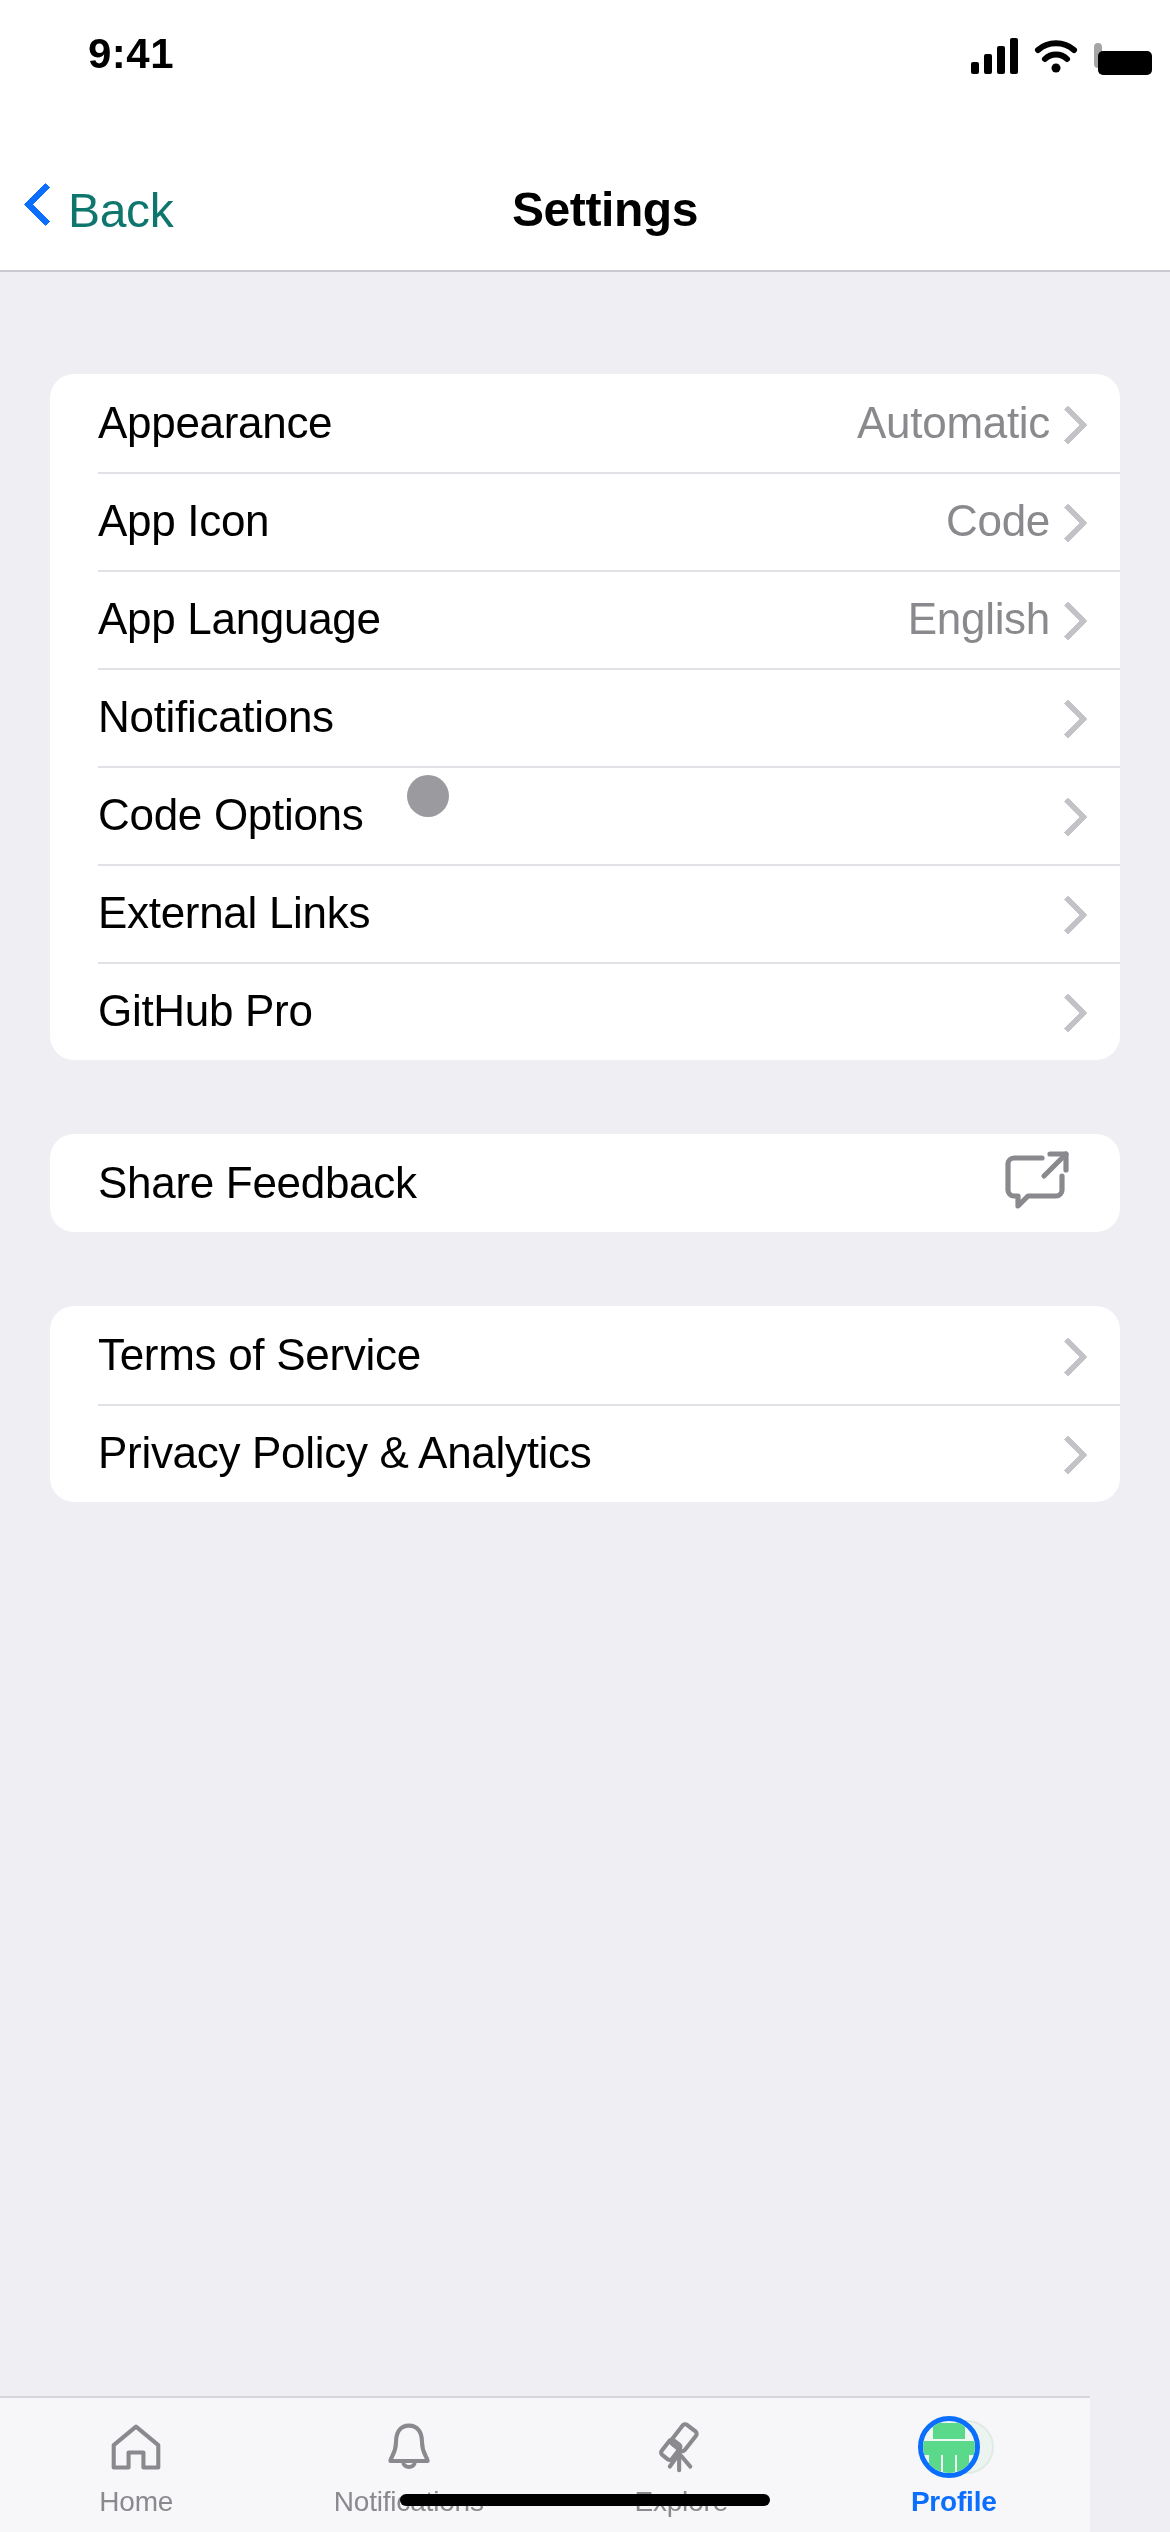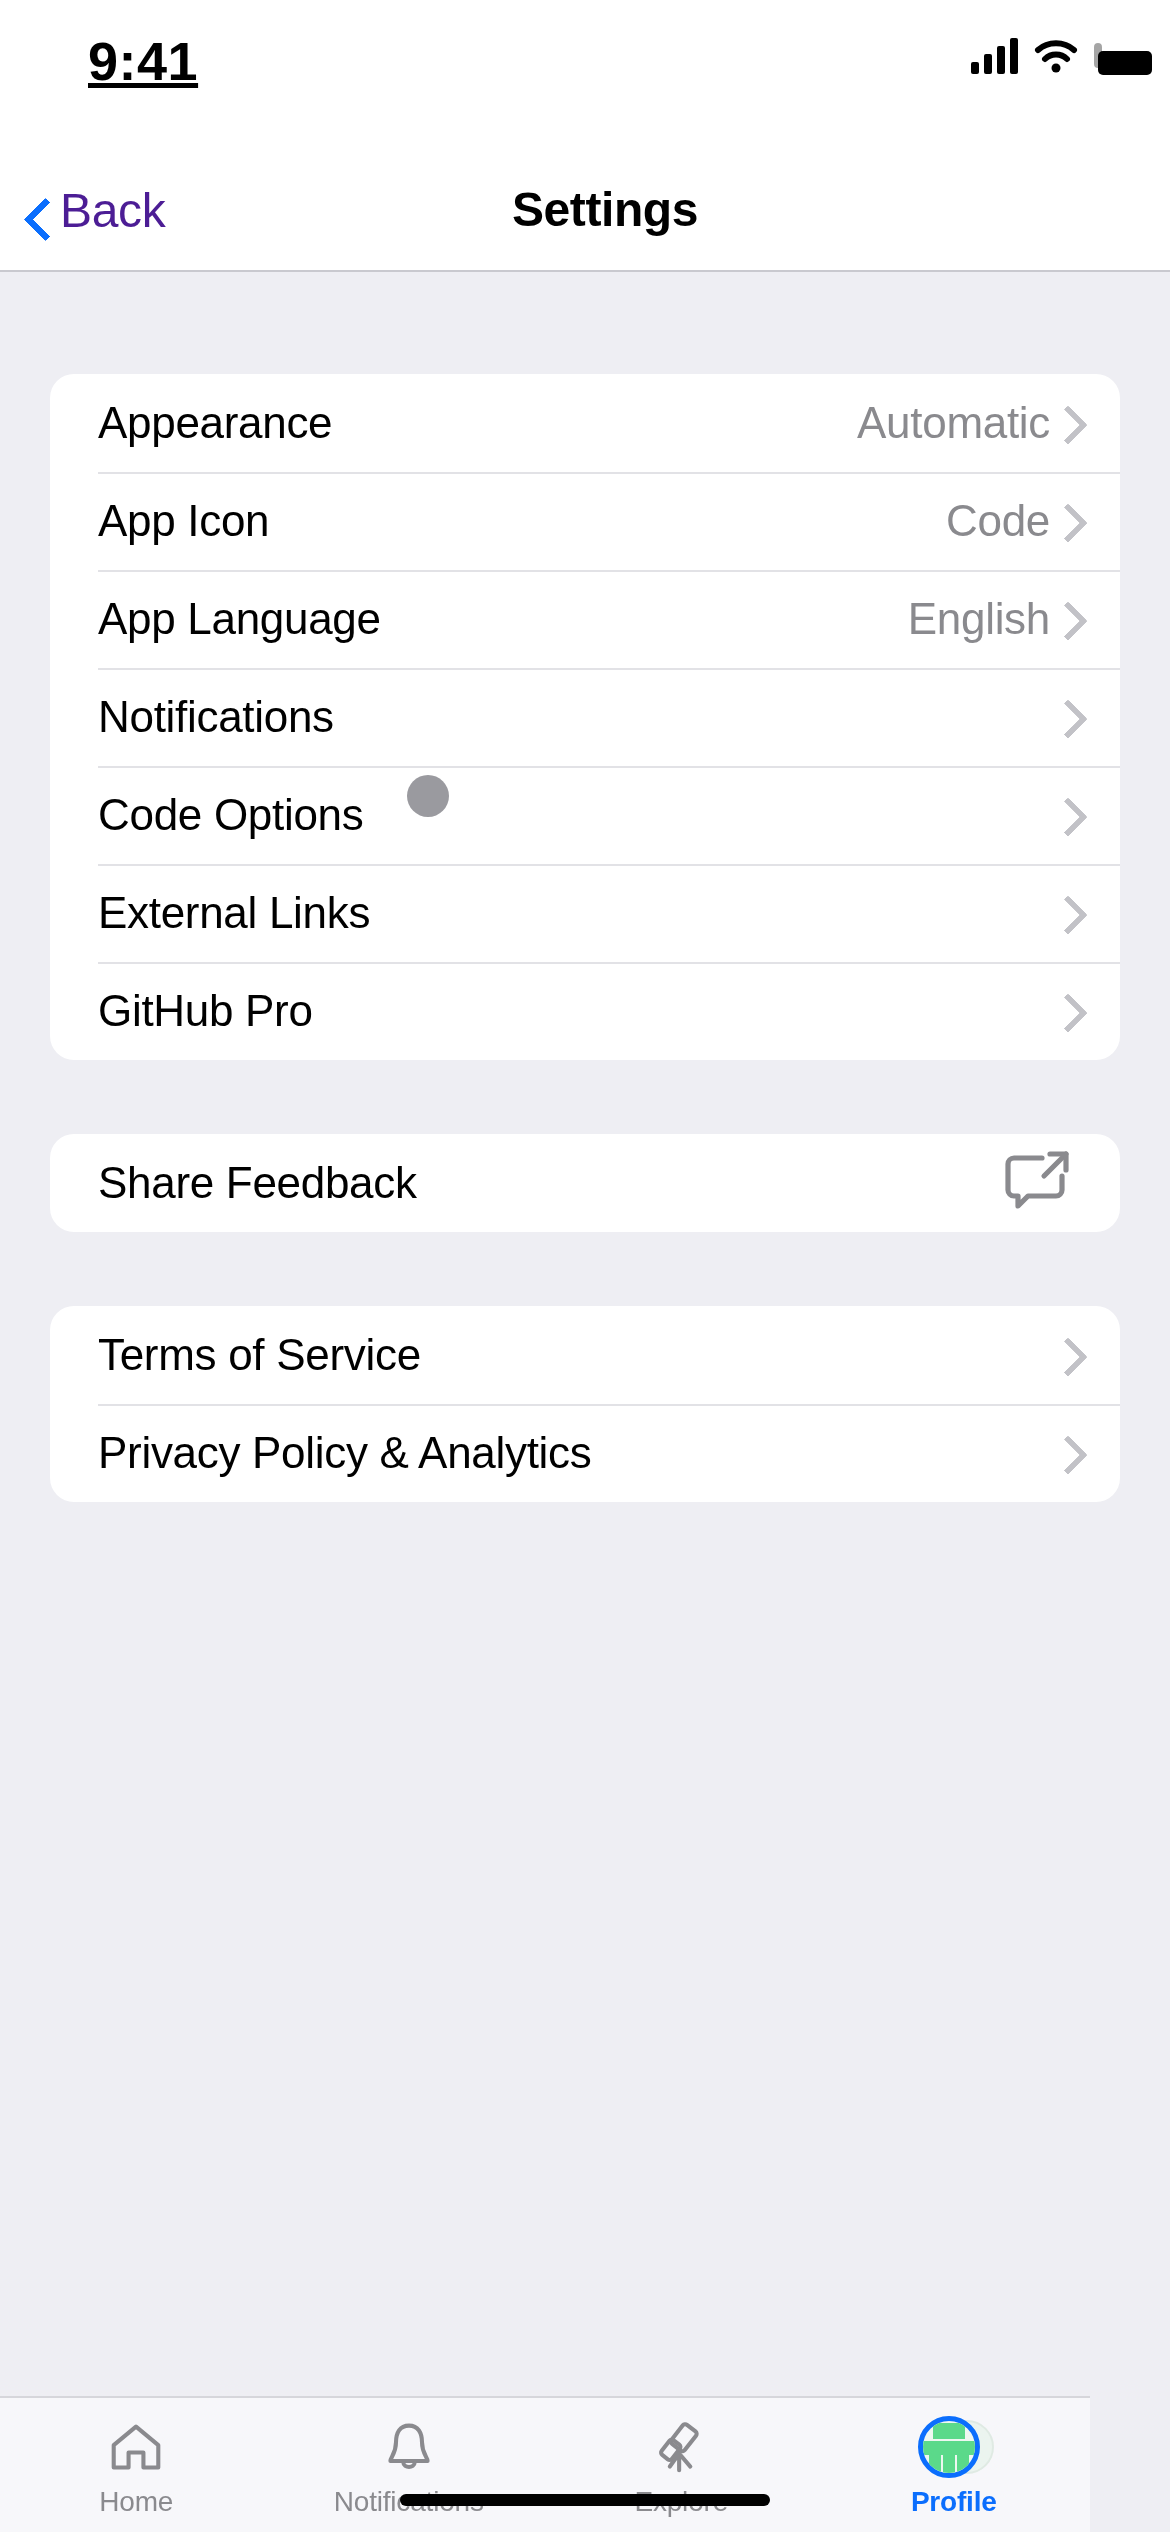--- a/index.html
+++ b/index.html
@@ -11,23 +11,22 @@
   }
   .phone { position:relative; width:1170px; height:2532px; background:#eeeef3; }
 
   
   .statusbar {
     position:absolute; top:0; left:0; width:1170px; height:155px;
     background:#ffffff;
   }
   .sb-time {
     position:absolute; left:88px; top:30px;
-    font-size:54px; font-weight:bold; color:#000;
+    font-size:42px; font-weight:bold; color:#000;
     letter-spacing:0.5px;
-    text-decoration:underline;
   }
   .sb-right {
     position:absolute; right:68px; top:38px;
     display:flex; align-items:center; gap:16px;
   }
   .cell-bars { display:flex; align-items:flex-end; gap:5px; height:36px; }
   .cell-bars i { display:block; width:8px; background:#000; border-radius:2px; }
   .cell-bars i:nth-child(1){ height:12px; }
   .cell-bars i:nth-child(2){ height:20px; }
   .cell-bars i:nth-child(3){ height:28px; }
@@ -46,22 +45,22 @@
     width:54px; height:24px; background:#000; border-radius:5px;
   }
 
   
   .navbar {
     position:absolute; top:155px; left:0; width:1170px; height:117px;
     background:#ffffff; border-bottom:2px solid #c9c9cf;
   }
   .nav-back {
     position:absolute; left:26px; top:28px;
-    display:flex; align-items:flex-end; gap:12px;
-    color:#4c1d95; cursor:pointer;
+    display:flex; align-items:flex-start; gap:20px;
+    color:#0f766e; cursor:pointer;
   }
   .nav-back .chev {
     width:22px; height:40px; position:relative;
   }
   .nav-back .chev::before {
     content:""; position:absolute; left:4px; top:6px;
     width:24px; height:24px;
     border-left:7px solid #0b6efd; border-bottom:7px solid #0b6efd;
     transform:rotate(45deg);
     border-radius:2px;

